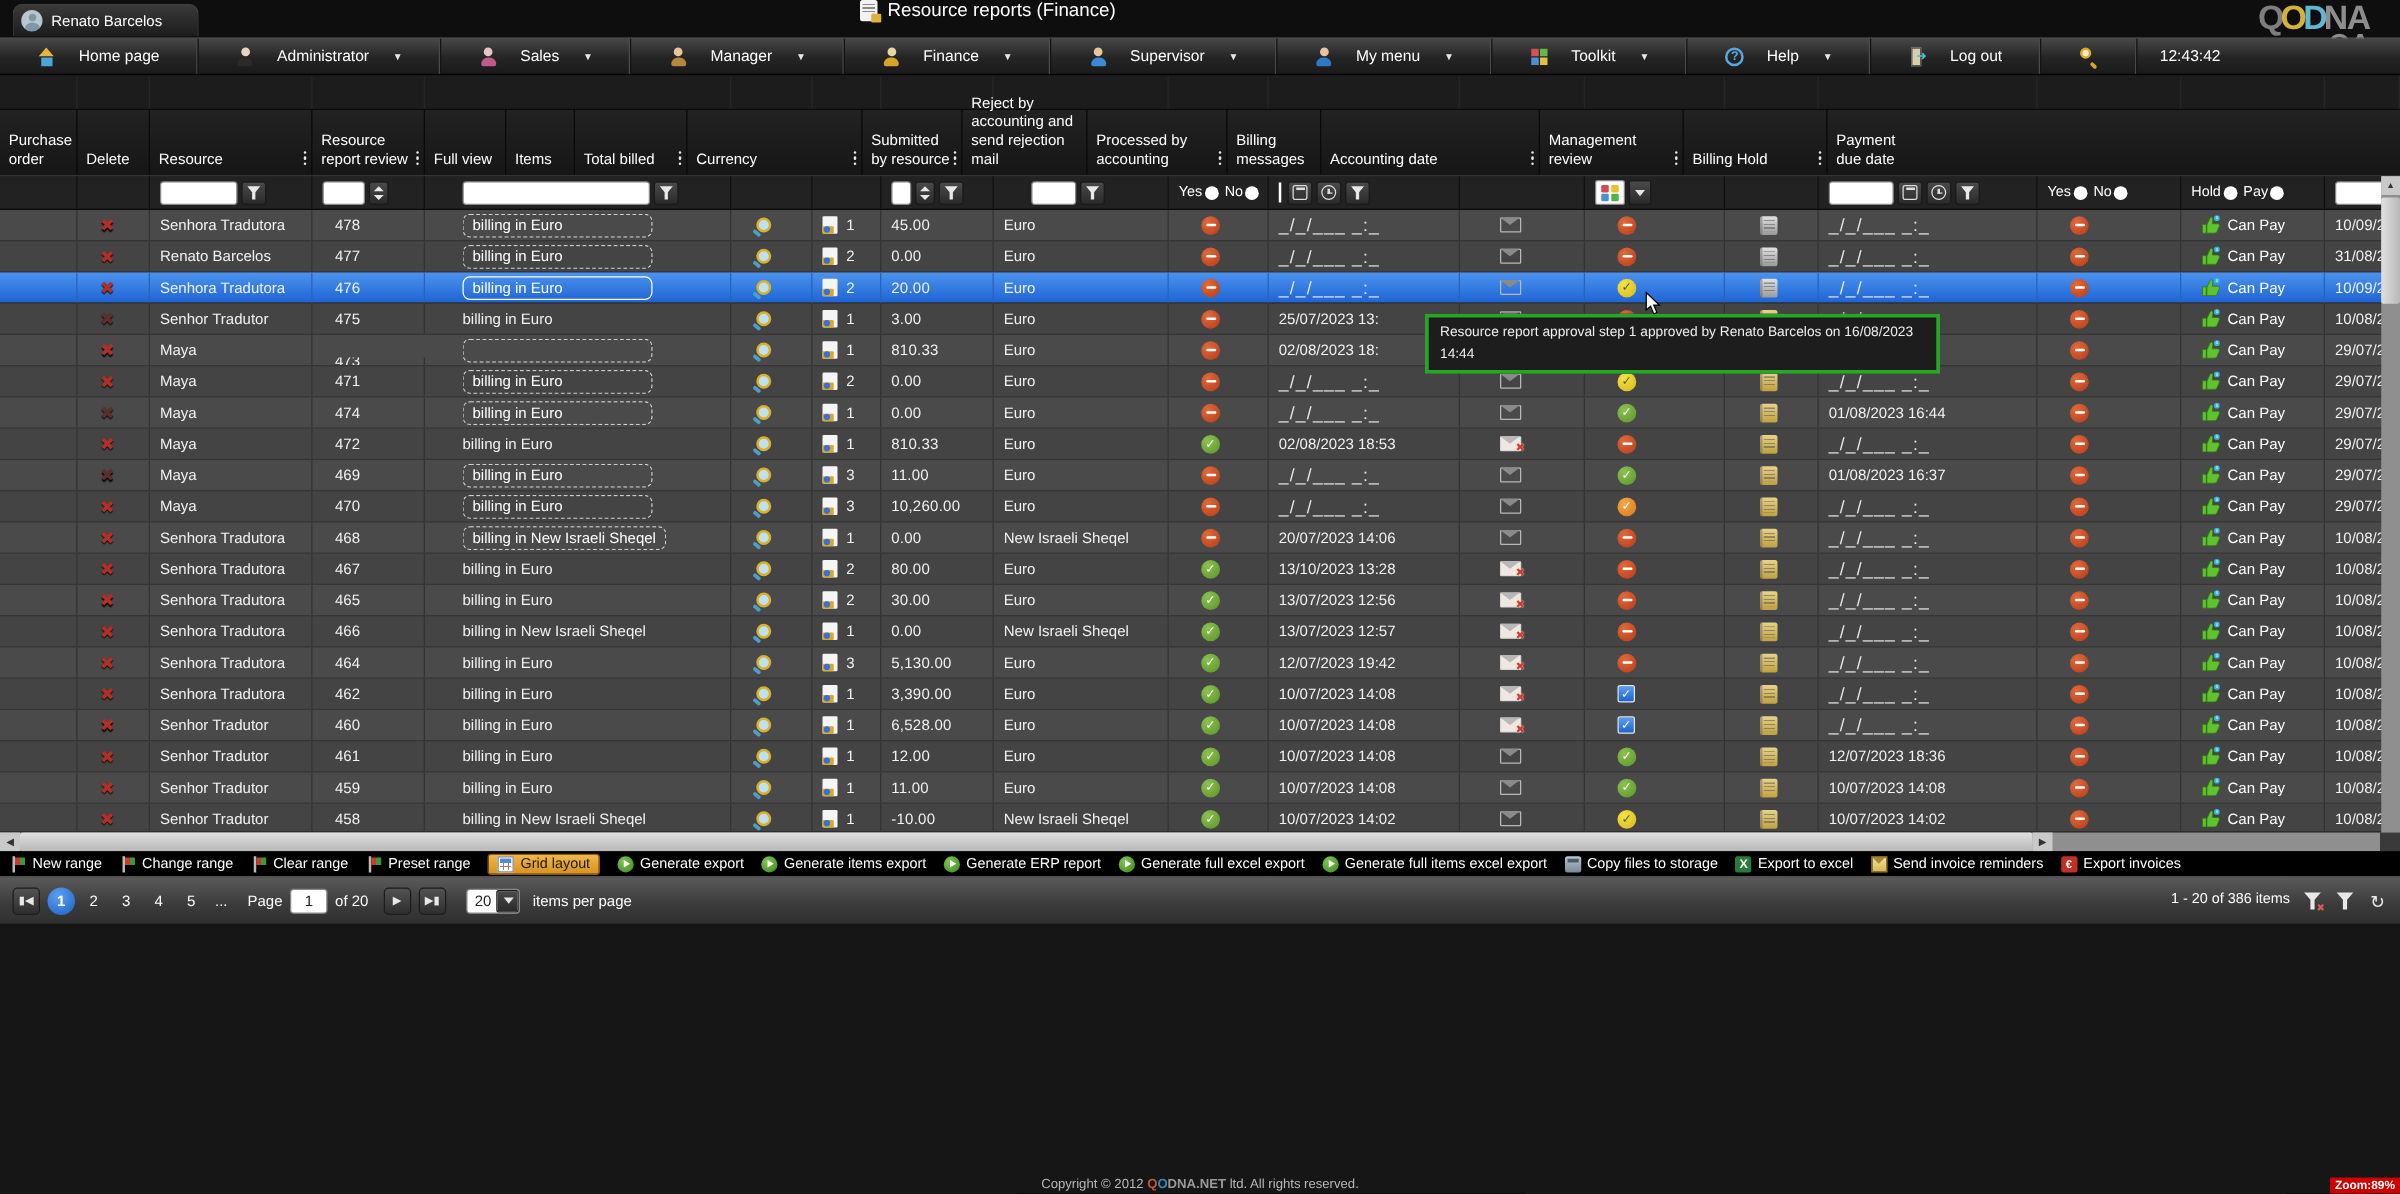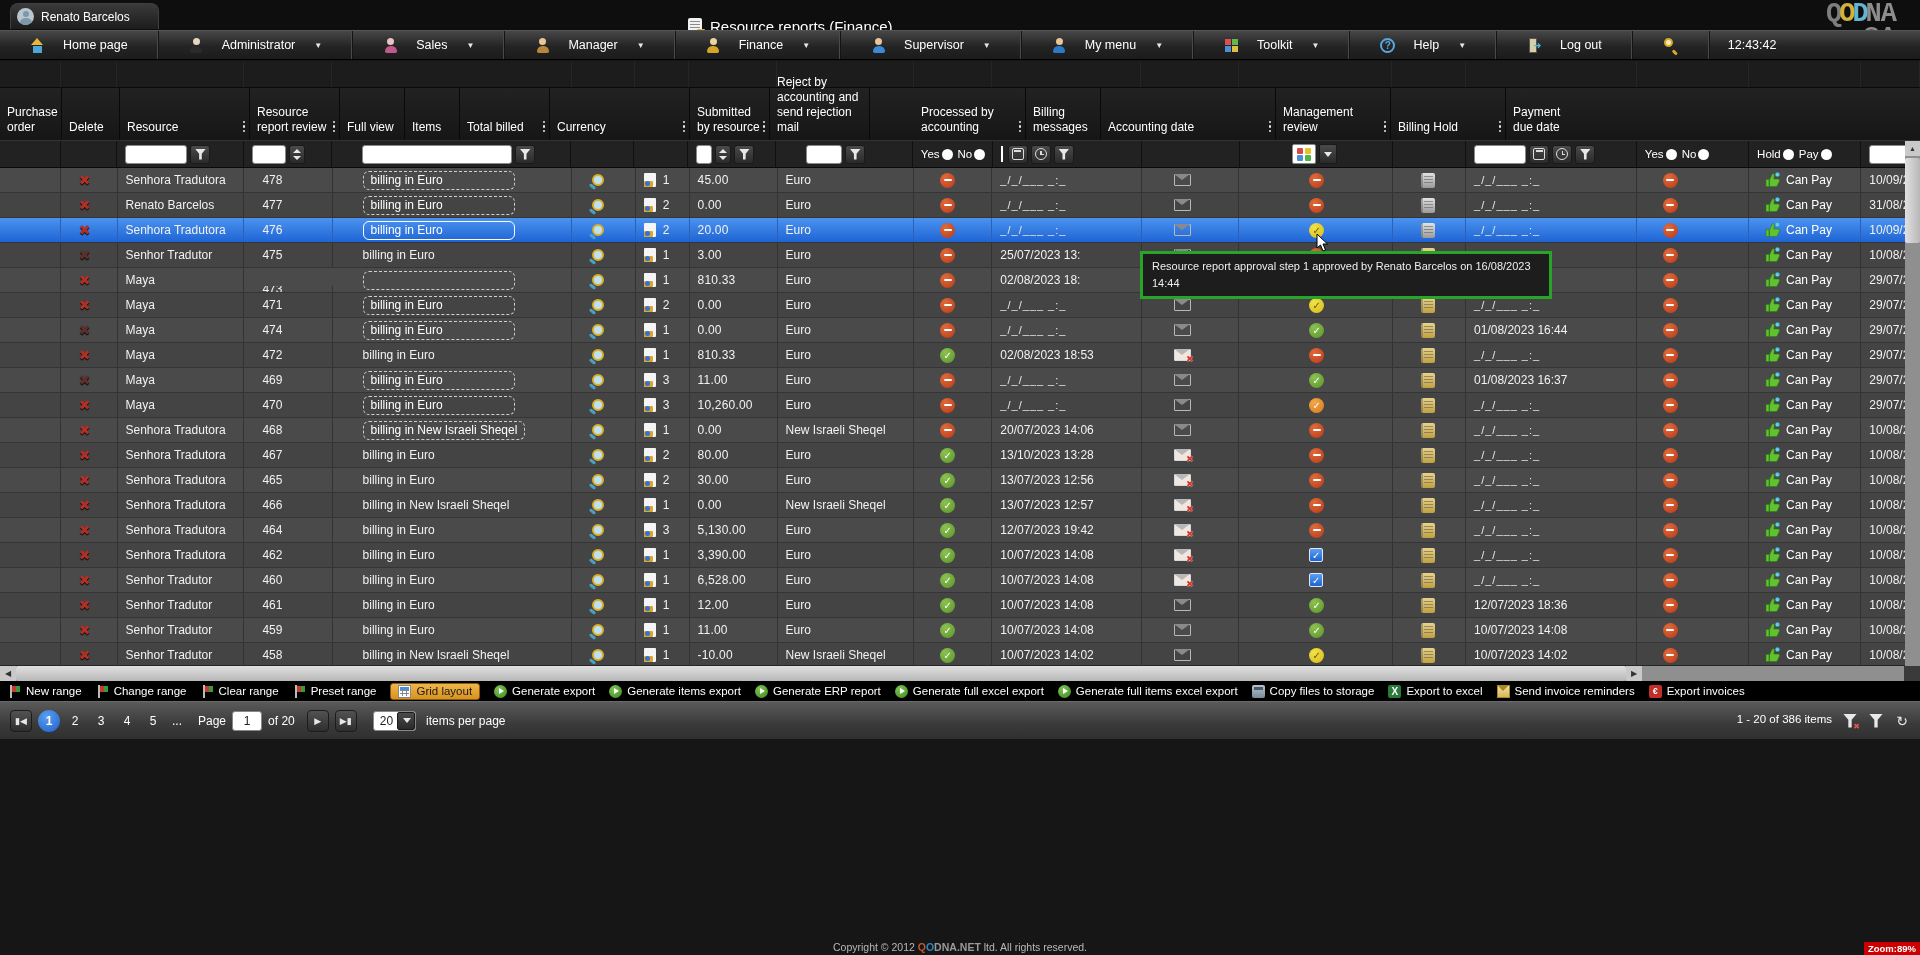--- a/index.html
+++ b/index.html
@@ -9,28 +9,28 @@
 
   
   .topbar { position:absolute; top:0; left:0; width:1920px; height:30px; background:#0e0e0e; }
   .user-pill { position:absolute; top:3px; left:10px; height:26px; padding:0 28px 0 6px;
     background:linear-gradient(#3a3a3a,#1c1c1c); border:1px solid #3f3f3f; border-bottom:none;
     border-radius:8px 8px 0 0; display:flex; align-items:center; gap:7px; }
   .avatar { width:17px; height:17px; border-radius:50%; background:#b9c6cf; position:relative; overflow:hidden; }
   .avatar::before { content:""; position:absolute; top:3px; left:5.5px; width:6px; height:6px; border-radius:50%; background:#7d98a8; }
   .avatar::after { content:""; position:absolute; top:10px; left:2.5px; width:12px; height:9px; border-radius:50% 50% 0 0; background:#7d98a8; }
   .user-pill span { color:#fff; font-size:12px; }
-  .page-title { position:absolute; top:18px; left:688px; display:flex; align-items:center; gap:8px; }
+  .page-title { position:absolute; top:0; left:688px; display:flex; align-items:center; gap:8px; }
   .doc-ico { width:14px; height:17px; background:#f2f2f2; border-radius:2px; position:relative; }
   .doc-ico::before { content:""; position:absolute; top:3px; left:2px; right:2px; height:8px;
     background:repeating-linear-gradient(#8a8a8a 0 1px,transparent 1px 3px); }
   .doc-ico::after { content:""; position:absolute; bottom:-1px; right:-3px; width:8px; height:7px; background:#dfb13c; border-radius:1px; }
   .page-title span { color:#fff; font-size:15px; }
   .logo { position:absolute; top:4px; right:24px; text-align:right; line-height:0.8; font-weight:800; letter-spacing:-3px; }
-  .logo .l1 { font-size:27px;font-family:Liberation Mono, monospace; }
+  .logo .l1 { font-size:27px; }
   .logo .l2 { font-size:22px; color:#8d8d8d; letter-spacing:0; }
   .logo .q { color:#7e7e7e; } .logo .o { color:#d3b13a; } .logo .d { color:#5fb7d4; } .logo .na { color:#8d8d8d; letter-spacing:-1px;}
 
   
   .navbar { position:absolute; top:30px; left:0; width:1920px; height:30px;
     background:linear-gradient(#474747,#242424 55%,#1b1b1b); border-top:1px solid #555; border-bottom:1px solid #000;
     display:flex; align-items:stretch; }
   .nav-item { display:flex; align-items:center; gap:18px; padding:0 30px; border-right:1px solid #141414;
     box-shadow:inset -1px 0 0 #4a4a4a; color:#fff; font-size:12.5px; cursor:pointer; }
   .nav-caret { font-size:8px; color:#e8e8e8; margin-left:1px; }
@@ -89,21 +89,21 @@
   .ddbtn i { width:0; height:0; border-left:4px solid transparent; border-right:4px solid transparent; border-top:5px solid #e8e8e8;}
 
   .rows { position:relative; height:497px; overflow:hidden; }
   .row { display:flex; height:25px; background:#4a4a4a; border-bottom:1px solid #353535; }
   .row:nth-child(even){ background:#444; }
   .row.sel { background:linear-gradient(#4b93ef,#1f64d4); }
   .cell { border-right:1px solid #333; display:flex; align-items:center; padding:0 4px 0 8px; color:#f2f2f2; font-size:12px; white-space:nowrap; overflow:hidden; }
   .row.sel .cell { border-right-color:#2a62b8; }
   .cell.cdesc { padding-left:30px; }
   .num { letter-spacing:0.2px; }
-  .ph { color:#e8e8e8; font-size:11px; letter-spacing:1px; }
+  .ph { color:#e8e8e8; font-size:14px; letter-spacing:1px; }
   .xdel { font-size:14px; font-weight:700; color:#b03028; cursor:pointer; margin-left:10px; text-shadow:0 1px 1px #000;}
   .xdel.dark { color:#5c2f2c; }
   .descbox { height:19px; min-width:152px; border:1px dashed #cfcfcf; border-radius:6px; display:flex; align-items:center; padding:0 7px; color:#fff; font-size:12px; cursor:text;}
   .descbox.selb { border-style:solid; border-color:#fff; }
   .mag { width:12px; height:12px; border:2.5px solid #d8b02a; border-radius:50%; background:#bfe0ef; position:relative; display:inline-block; margin-left:12px; cursor:pointer;}
   .mag::after { content:""; position:absolute; width:7px; height:3px; background:#4aa0c8; bottom:-4px; left:-5px; transform:rotate(38deg); border-radius:2px;}
   .dico { width:12px; height:14px; background:#f5f5f5; border-radius:1px; position:relative; display:inline-block; margin-right:7px; cursor:pointer;}
   .dico::before { content:""; position:absolute; left:0; bottom:0; width:9px; height:6px; background:#d8a828; border-radius:1px;}
   .dico::after { content:""; position:absolute; left:1px; bottom:1px; width:5px; height:5px; background:#3a6fd8; border-radius:50%;}
   .stat { width:15px; height:15px; border-radius:50%; display:inline-flex; align-items:center; justify-content:center; margin-left:18px; cursor:pointer; position:relative;}
@@ -185,21 +185,21 @@
   .pstat-ico .x { position:absolute; right:-2px; bottom:-2px; color:#e05a4a; font-size:8px; font-weight:700;}
   .pstat-ico.refresh { color:#e8e8e8; font-size:14px; line-height:16px; text-align:center;}
 
   .footer { position:absolute; bottom:2px; left:0; width:1920px; text-align:center; color:#b8b8b8; font-size:10.5px; }
   .footer .bq { color:#c2572e; font-weight:700;}
   .zoom-badge { position:absolute; bottom:0; right:0; background:#c00; color:#fff; font-size:9.5px; font-weight:700; padding:1px 4px; z-index:40;}
 
   
   .cw1{width:62px;} .cw2{width:58px;} .cw3{width:130px;} .cw4{width:90px;} .cw5{width:245px;}
   .cw6{width:65px;} .cw7{width:55px;} .cw8{width:90px;} .cw9{width:140px;} .cw10{width:80px;}
-  .cw11{width:153px;} .cw12{width:100px;} .cw13{width:112px;margin-left:44px;} .cw14{width:75px;} .cw15{width:175px;}
+  .cw11{width:153px;} .cw12{width:100px;} .cw13{width:112px;} .cw14{width:75px;} .cw15{width:175px;}
   .cw16{width:115px;} .cw17{width:115px;} .cw18{width:60px; border-right:none;}
 </style>
 </head>
 <body>
 
 <div class="screen">
 
   <div class="topbar">
     <div class="user-pill">
       <span class="avatar"></span>

